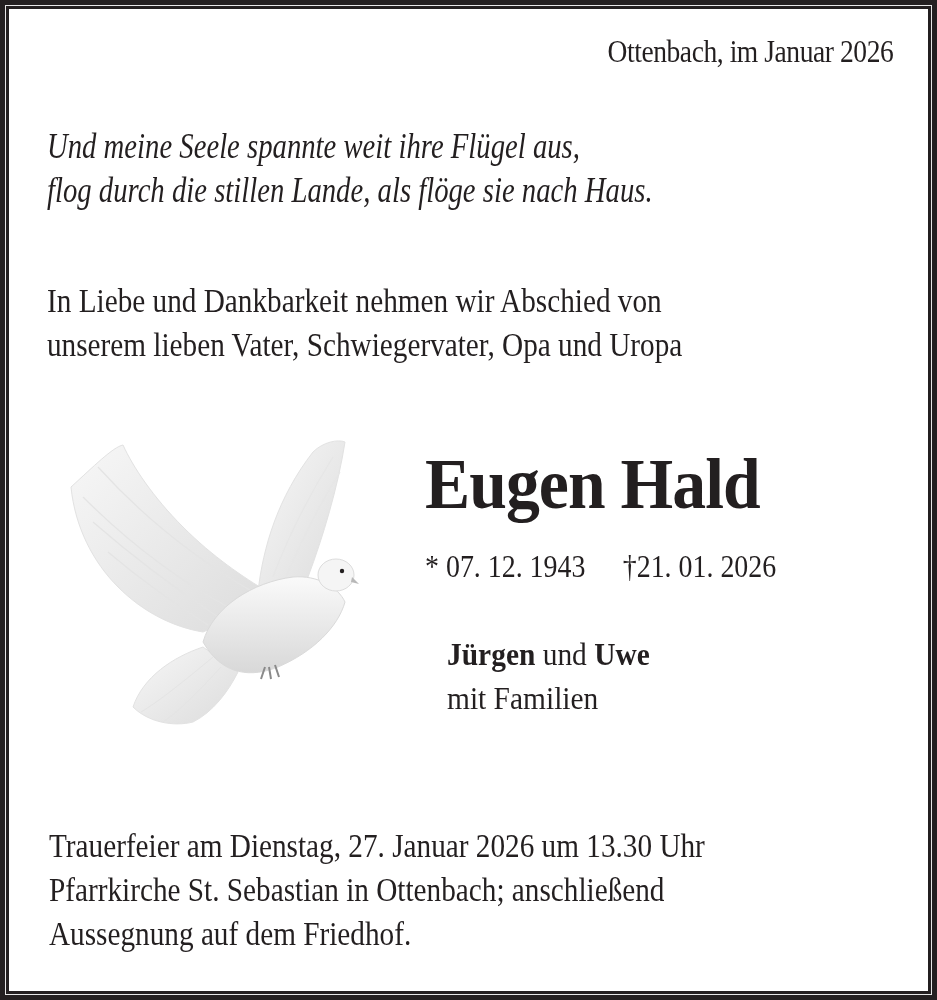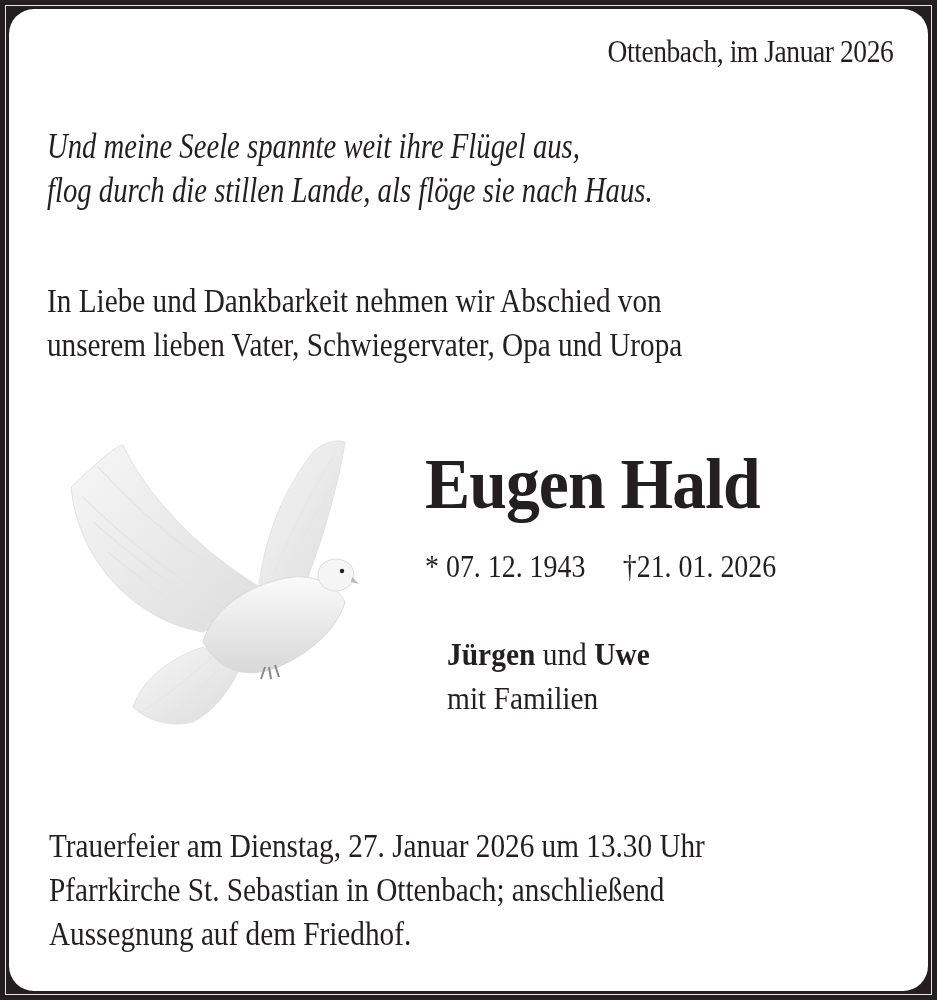--- a/index.html
+++ b/index.html
@@ -13,21 +13,20 @@
       background: #e6e6e6;
     }
     .frame-inner {
       position: absolute; left: 6px; top: 6px; right: 6px; bottom: 6px;
       background: #231f20;
     }
     .page {
       position: absolute; left: 9px; top: 9px; right: 9px; bottom: 9px;
       background: #ffffff; color: #231f20;
       font-family: "Liberation Serif", "DejaVu Serif", serif;
-      border-radius: 25px;
     }
     .place-date {
       position: absolute; right: 35px; top: 24px;
       font-size: 32px; letter-spacing: -0.5px; transform: scaleX(0.86); transform-origin: right top;
       white-space: nowrap;
     }
     .poem {
       position: absolute; left: 38px; top: 116px;
       font-style: italic; font-size: 35px; line-height: 44px;
       transform: scaleX(0.82); transform-origin: left top; white-space: nowrap;

